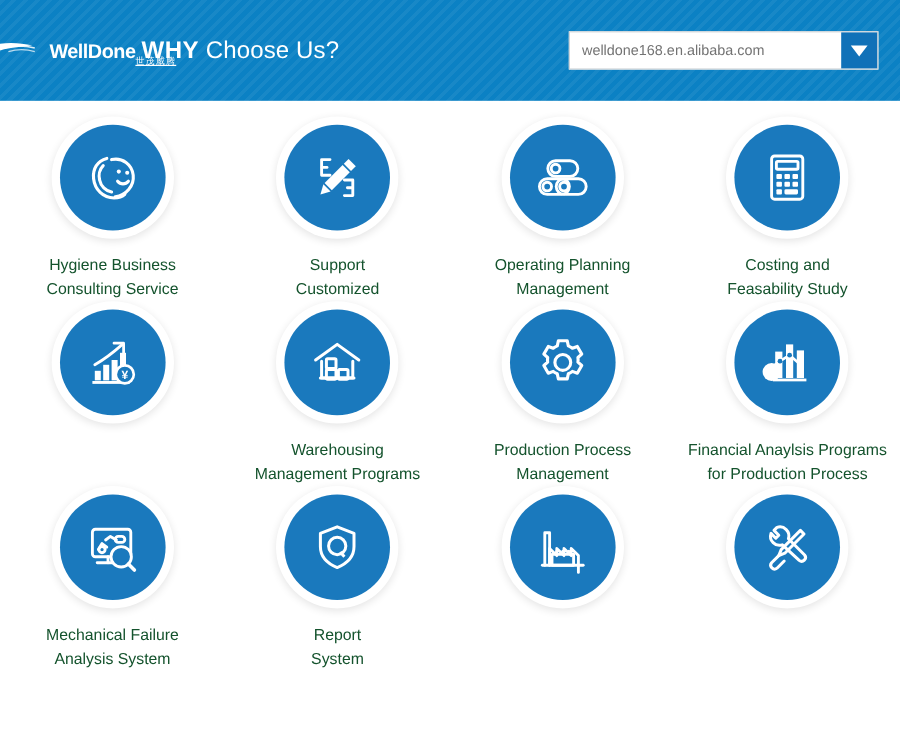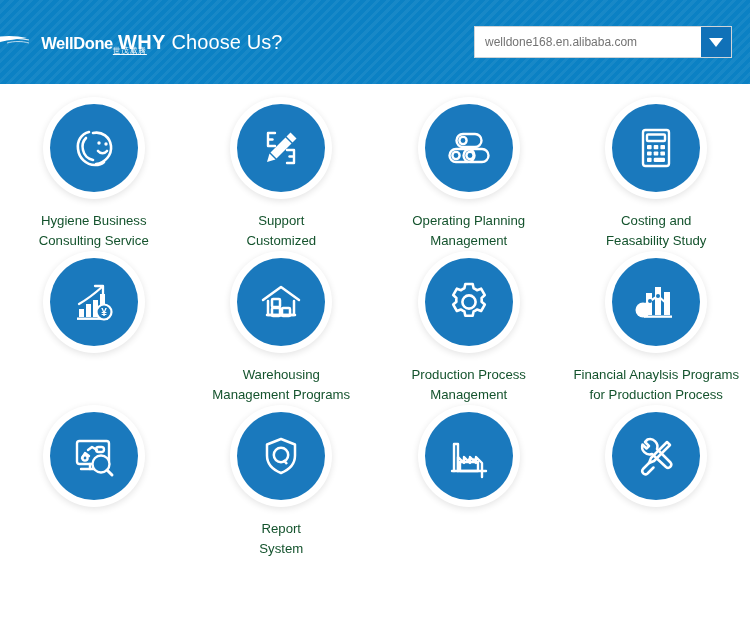--- a/index.html
+++ b/index.html
@@ -370,20 +370,22 @@
               <path d="M22 33 v5"></path>
               <path d="M14 27 l3 -5 4 3"></path>
               <path d="M20 19 l4 -3 5 3"></path>
               <rect x="28" y="16" width="8" height="5" rx="2.5"></rect>
               <circle cx="17" cy="27" r="2.6"></circle>
             </g>
             <circle cx="33" cy="33" r="8.5" fill="#1a79bd" stroke="#ffffff" stroke-width="2.4"></circle>
             <path d="M39 39 l5 5" stroke="#ffffff" stroke-width="3" stroke-linecap="round"></path>
           </svg>
         </div>
+        <div class="cell-label">Mechanical Failure
+Analysis System</div>
       </div>
 
       <div class="cell">
         <div class="badge">
           <svg width="48" height="50" viewBox="0 0 48 50">
             <g fill="none" stroke="#ffffff" stroke-width="2.5" stroke-linejoin="round">
               <path d="M24 8 L38 13.5 v11 c0 9 -6.5 14.5 -14 17.5 c-7.5 -3 -14 -8.5 -14 -17.5 v-11 z"></path>
               <circle cx="24" cy="24" r="7.2"></circle>
               <path d="M26.5 29 l3.5 4"></path>
             </g>

